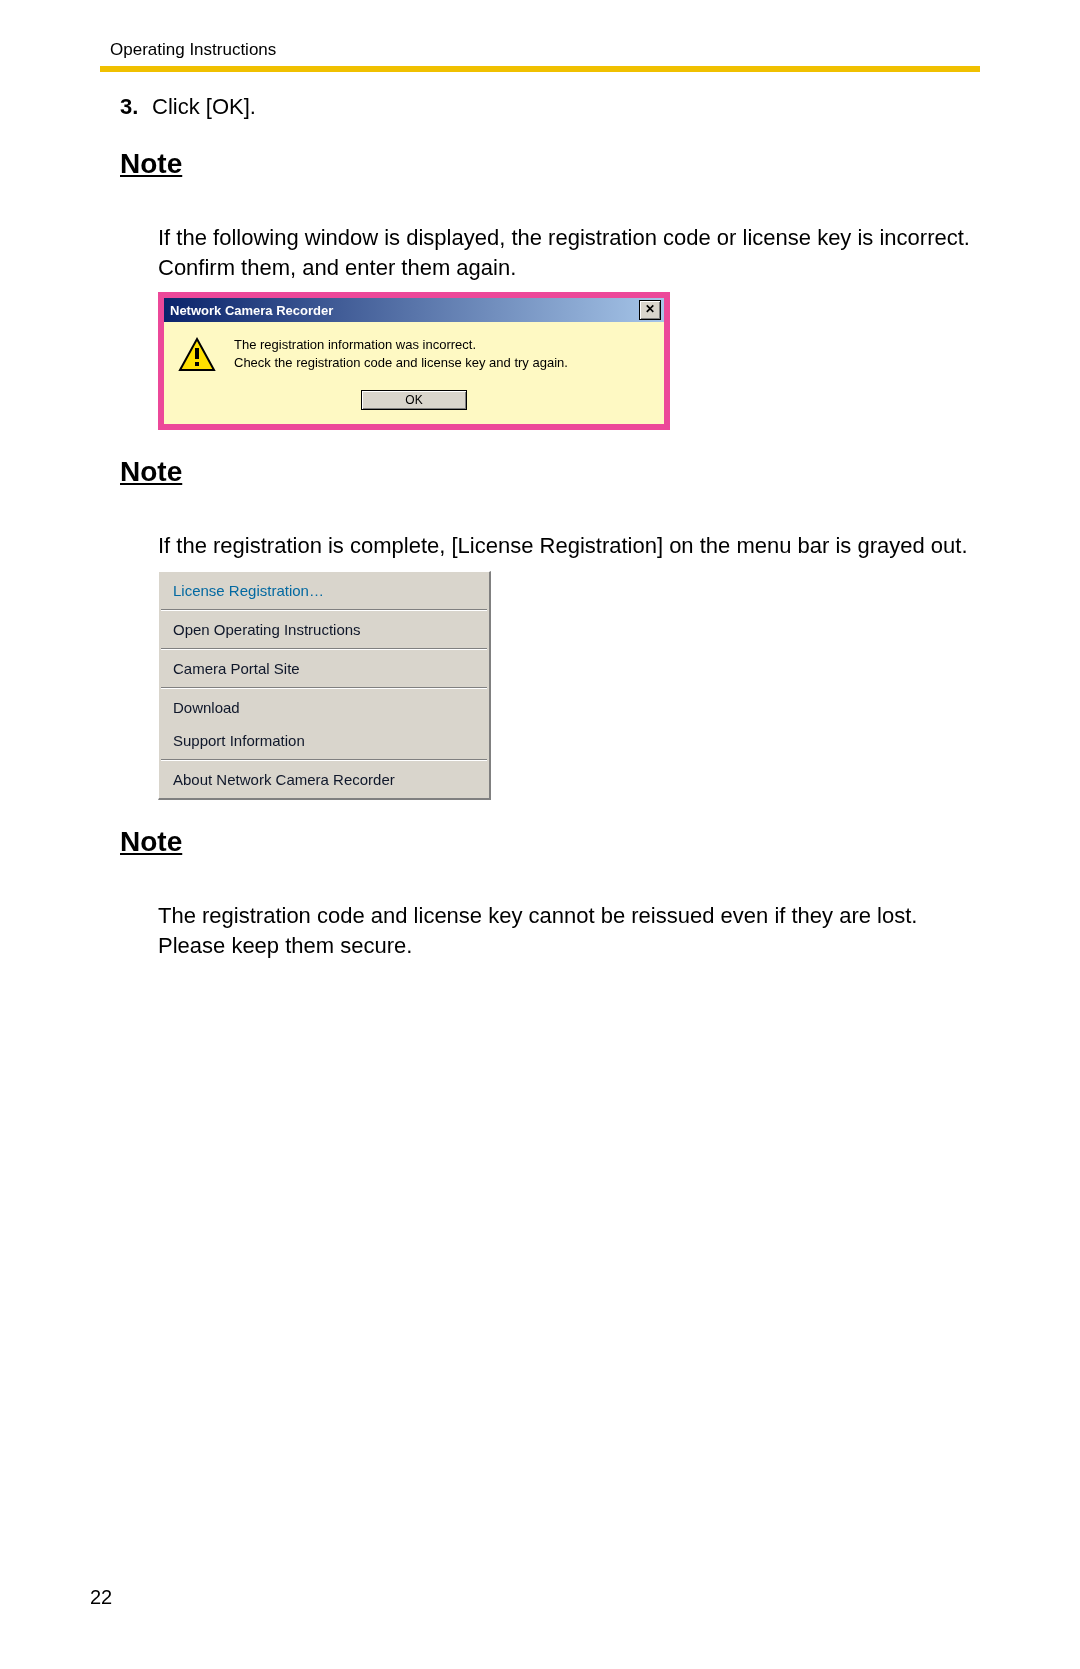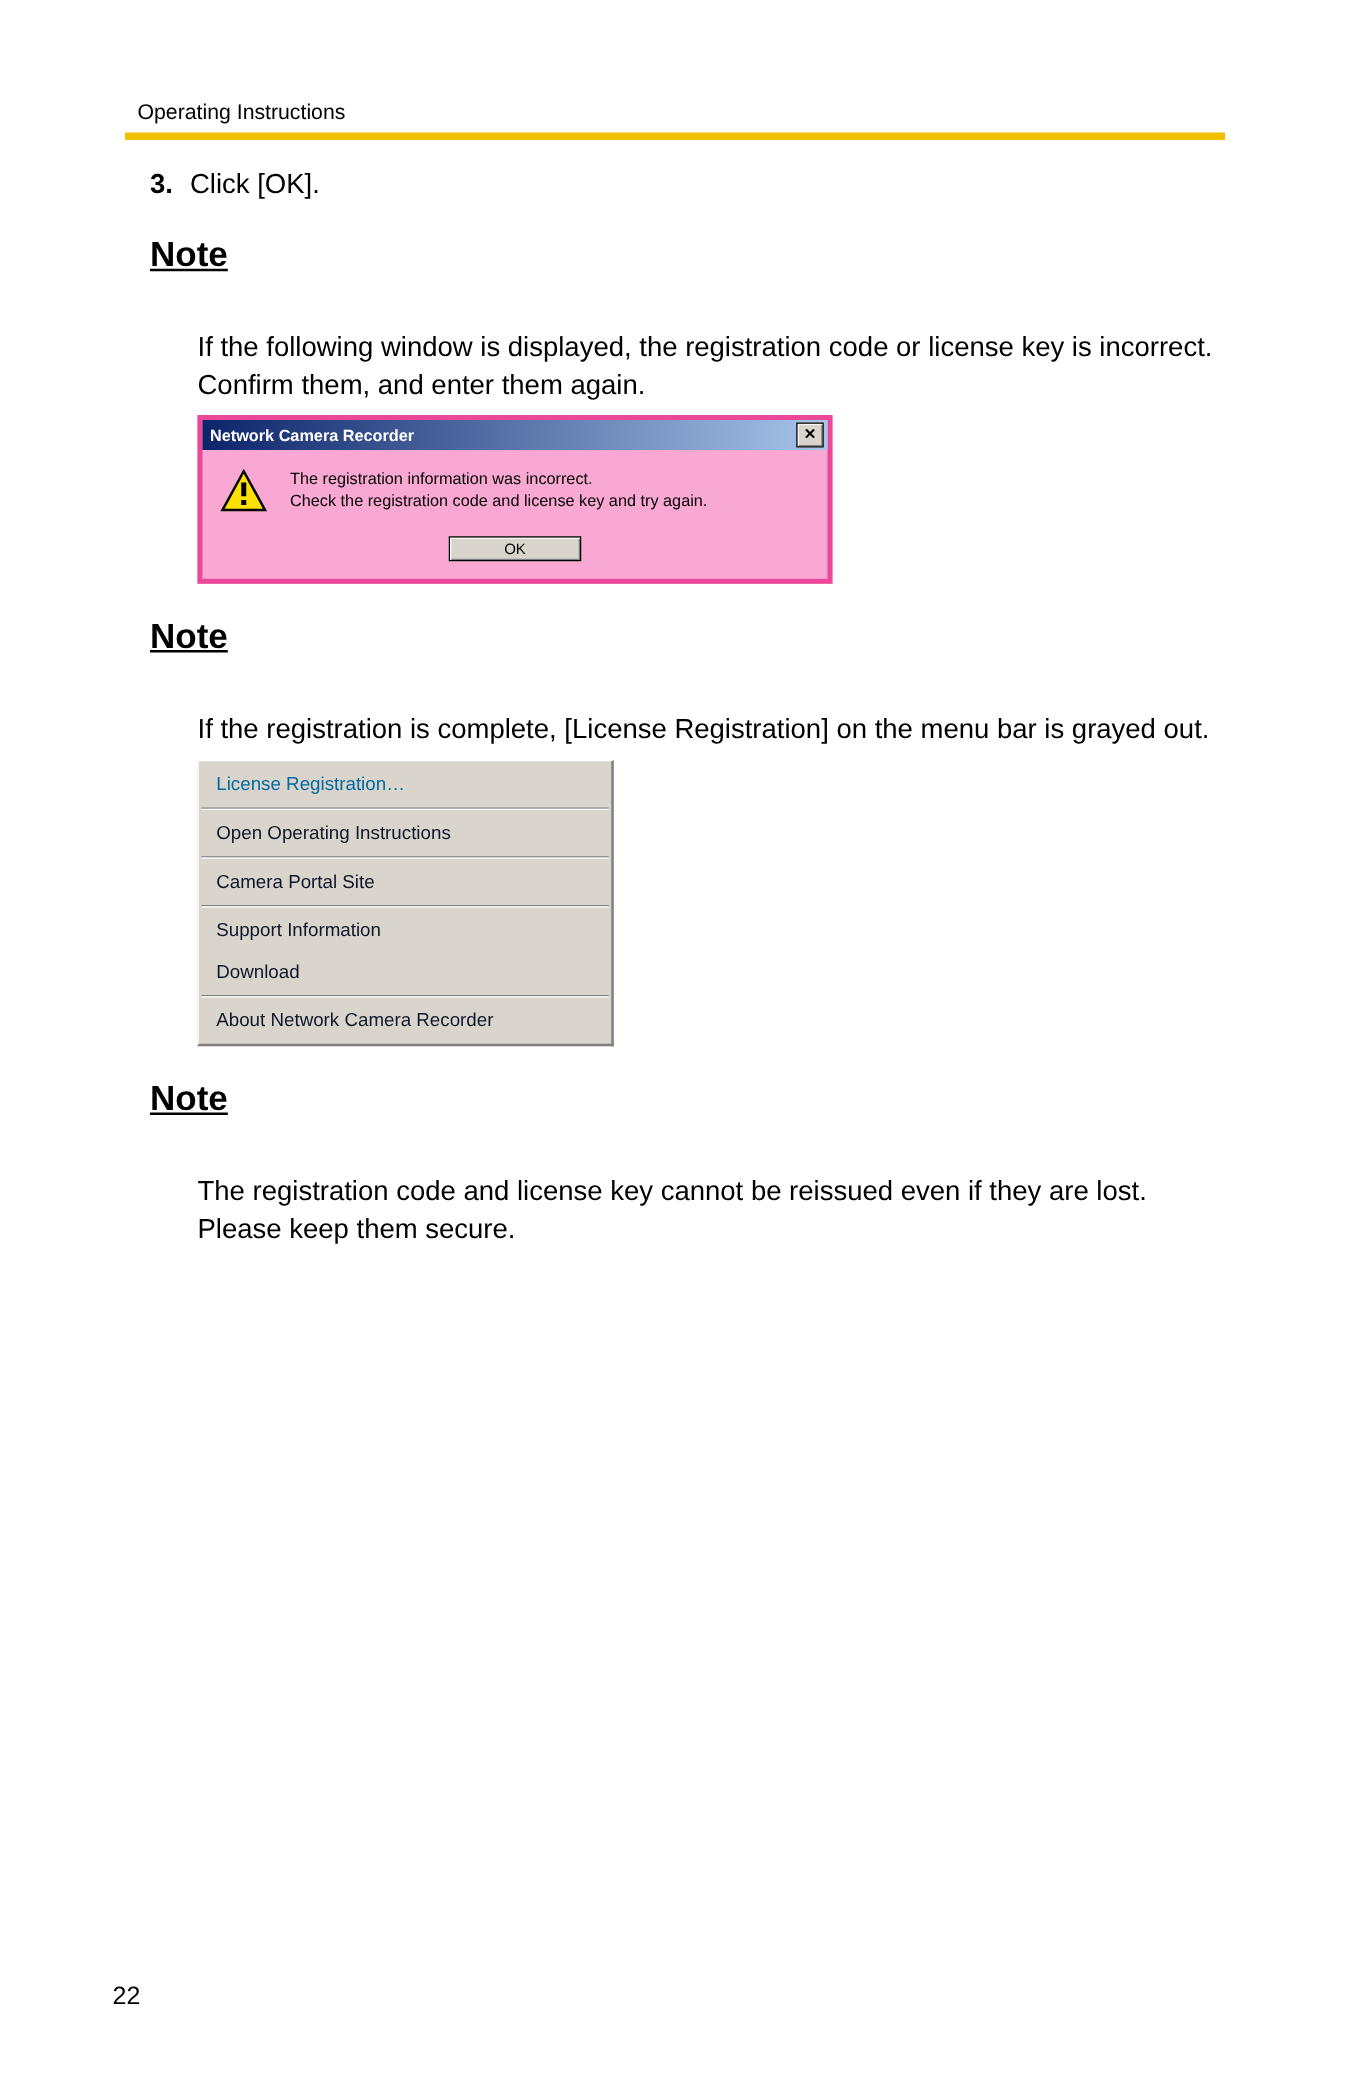--- a/index.html
+++ b/index.html
@@ -7,21 +7,21 @@
     padding: 0;
     background: #ffffff;
     font-family: Arial, Helvetica, sans-serif;
     color: #000;
   }
   .page {
     width: 1080px;
     height: 1669px;
     position: relative;
     box-sizing: border-box;
-    padding: 80px 100px 60px 100px;
+    padding: 40px 100px 60px 100px;
   }
   .running-header {
     font-size: 17px;
     margin-bottom: 6px;
     margin-left: 10px;
   }
   .rule {
     height: 6px;
     background: #f0c000;
     margin-bottom: 22px;
@@ -52,22 +52,22 @@
     margin-left: 58px;
     margin-right: 10px;
     margin-bottom: 10px;
     margin-top: 43px;
   }
 
   
   .dlg {
     width: 500px;
     margin-left: 58px;
-    background: #f9a8d4;
-    border: 4px solid #ec4899;
+    background: #fef9c3;
+    border: 6px solid #ec4899;
     margin-bottom: 26px;
     font-family: Tahoma, Arial, sans-serif;
   }
   .dlg-titlebar {
     display: flex;
     align-items: center;
     height: 24px;
     background: linear-gradient(to right, #0b246b, #a6c5e8);
     color: #fff;
     font-weight: bold;
@@ -189,22 +189,22 @@
   <div class="note-heading">Note</div>
   <div class="note-text">If the registration is complete, [License Registration] on the menu bar is grayed out.</div>
 
   <div class="menu">
     <div class="menu-item grayed">License Registration…</div>
     <div class="menu-sep"></div>
     <div class="menu-item">Open Operating Instructions</div>
     <div class="menu-sep"></div>
     <div class="menu-item">Camera Portal Site</div>
     <div class="menu-sep"></div>
+    <div class="menu-item">Download</div>
     <div class="menu-item">Support Information</div>
-    <div class="menu-item">Download</div>
     <div class="menu-sep"></div>
     <div class="menu-item">About Network Camera Recorder</div>
   </div>
 
   <div class="note-heading">Note</div>
   <div class="note-text">The registration code and license key cannot be reissued even if they are lost. Please keep them secure.</div>
 
   <div class="page-num">22</div>
 </div>
 

